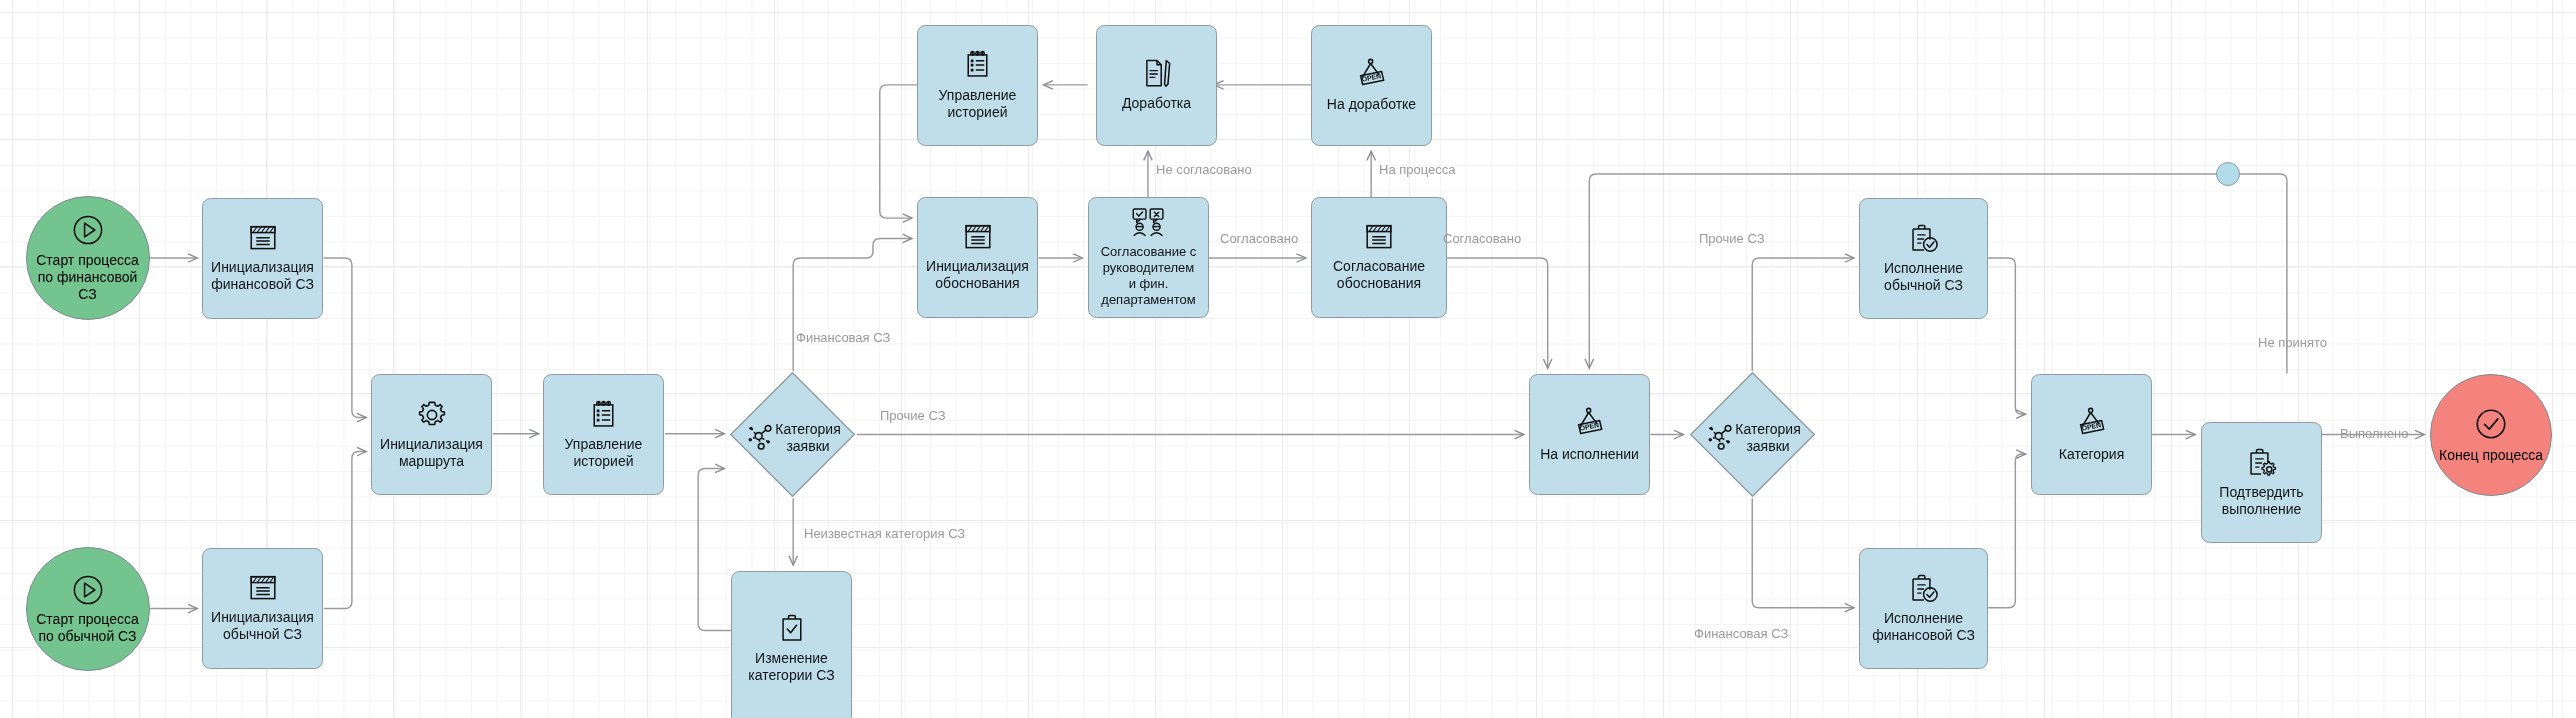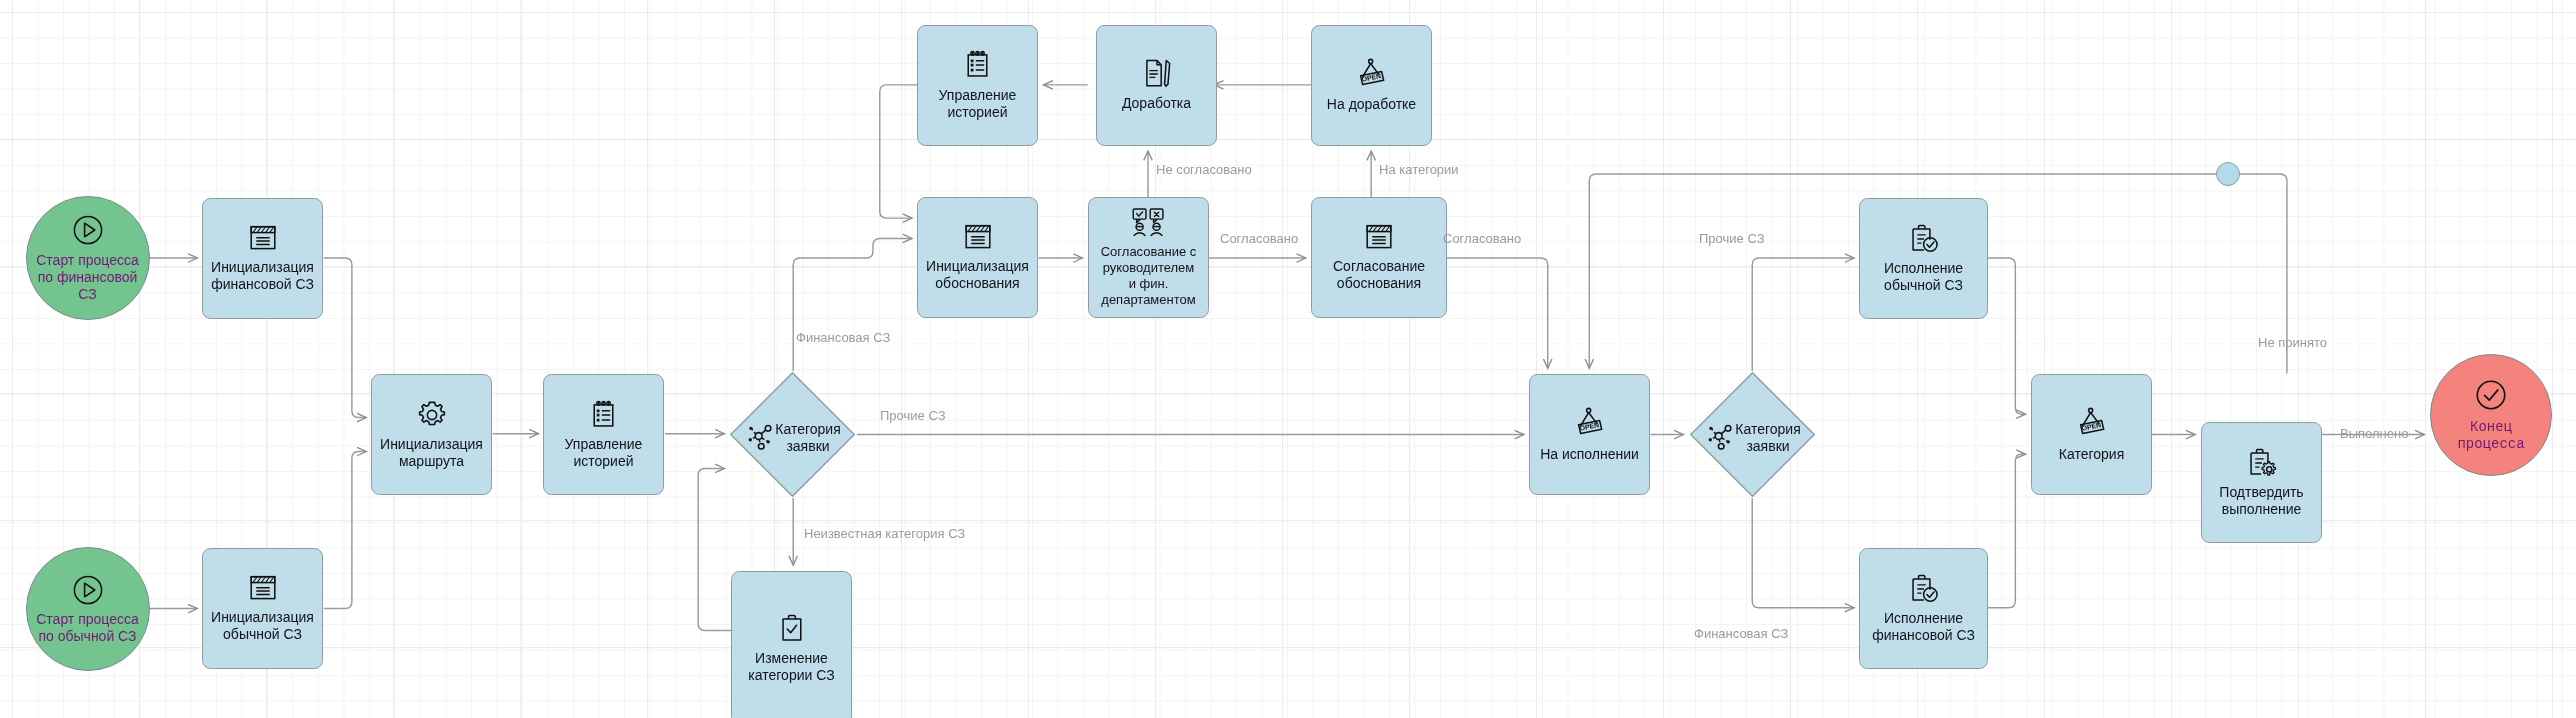--- a/index.html
+++ b/index.html
@@ -93,21 +93,21 @@
     background: #74c490;
     border: 1.4px solid #7c8a8f;
   }
   .event.end {
     background: #f4837e;
     border: 1.4px solid #7c8a8f;
   }
   .event .lbl {
     font-size: 14px;
     line-height: 17px;
-    color: #701a75;
+    color: #000000;
     text-align: center;
     white-space: pre-line;
     padding: 0 5.1px;
   }
   .event .ico { margin-bottom: 1.7px; }
   .connector-dot {
     position: absolute;
     width: 24px;
     height: 24px;
     border-radius: 50%;
@@ -508,37 +508,37 @@
           <path d="M12,14 L22,14 M12,19 L20,19 M12,24 L17,24" stroke-width="1.5"></path>
           <path d="M27.5,18.5 l2.3,0 l0.5,2.4 l2.1,0.9 l2,-1.4 l1.6,1.6 l-1.4,2 l0.9,2.1 l2.4,0.5 l0,2.3 l-2.4,0.5 l-0.9,2.1 l1.4,2 l-1.6,1.6 l-2,-1.4 l-2.1,0.9 l-0.5,2.4 l-2.3,0 l-0.5,-2.4 l-2.1,-0.9 l-2,1.4 l-1.6,-1.6 l1.4,-2 l-0.9,-2.1 l-2.4,-0.5 l0,-2.3 l2.4,-0.5 l0.9,-2.1 l-1.4,-2 l1.6,-1.6 l2,1.4 l2.1,-0.9 z" transform="translate(-0.5,-1) scale(0.86) translate(4.5,3)"></path>
           <circle cx="28.6" cy="26.5" r="3.1"></circle>
         </g>
       </svg>
     </span>
     <span class="lbl">Подтвердить
 выполнение</span>
   </div>
 
-  <div class="node event end" style="left:2430px; top:354px; width:122px; height:122px;font-family:Liberation Mono, monospace;">
+  <div class="node event end" style="left:2430px; top:374px; width:122px; height:122px;">
     <span class="ico">
       <svg width="36" height="36" viewBox="0 0 42 42">
         <circle cx="21" cy="21" r="16" fill="none" stroke="#111" stroke-width="1.9"></circle>
         <path d="M13.5,21.5 L19,27 L29,15" fill="none" stroke="#111" stroke-width="1.9" stroke-linecap="round" stroke-linejoin="round"></path>
       </svg>
     </span>
     <span class="lbl">Конец процесса</span>
   </div>
 
   <div class="connector-dot" style="left:2216px; top:162px;"></div>
 
   <span class="edge-label" style="left:796px;  top:331px;">Финансовая СЗ</span>
   <span class="edge-label" style="left:880px; top:409px;">Прочие СЗ</span>
   <span class="edge-label" style="left:804px;  top:527px;">Неизвестная категория СЗ</span>
   <span class="edge-label" style="left:1156px; top:163px;">Не согласовано</span>
-  <span class="edge-label" style="left:1379px; top:163px;">На категории</span>
+  <span class="edge-label" style="left:1379px; top:163px;">На процесса</span>
   <span class="edge-label" style="left:1220px; top:232px;">Согласовано</span>
   <span class="edge-label" style="left:1443px; top:232px;">Согласовано</span>
   <span class="edge-label" style="left:1699px; top:232px;">Прочие СЗ</span>
   <span class="edge-label" style="left:1694px; top:627px;">Финансовая СЗ</span>
   <span class="edge-label" style="left:2258px; top:336px;">Не принято</span>
   <span class="edge-label" style="left:2340px; top:427px;">Выполнено</span>
 
 </div>
 
 

